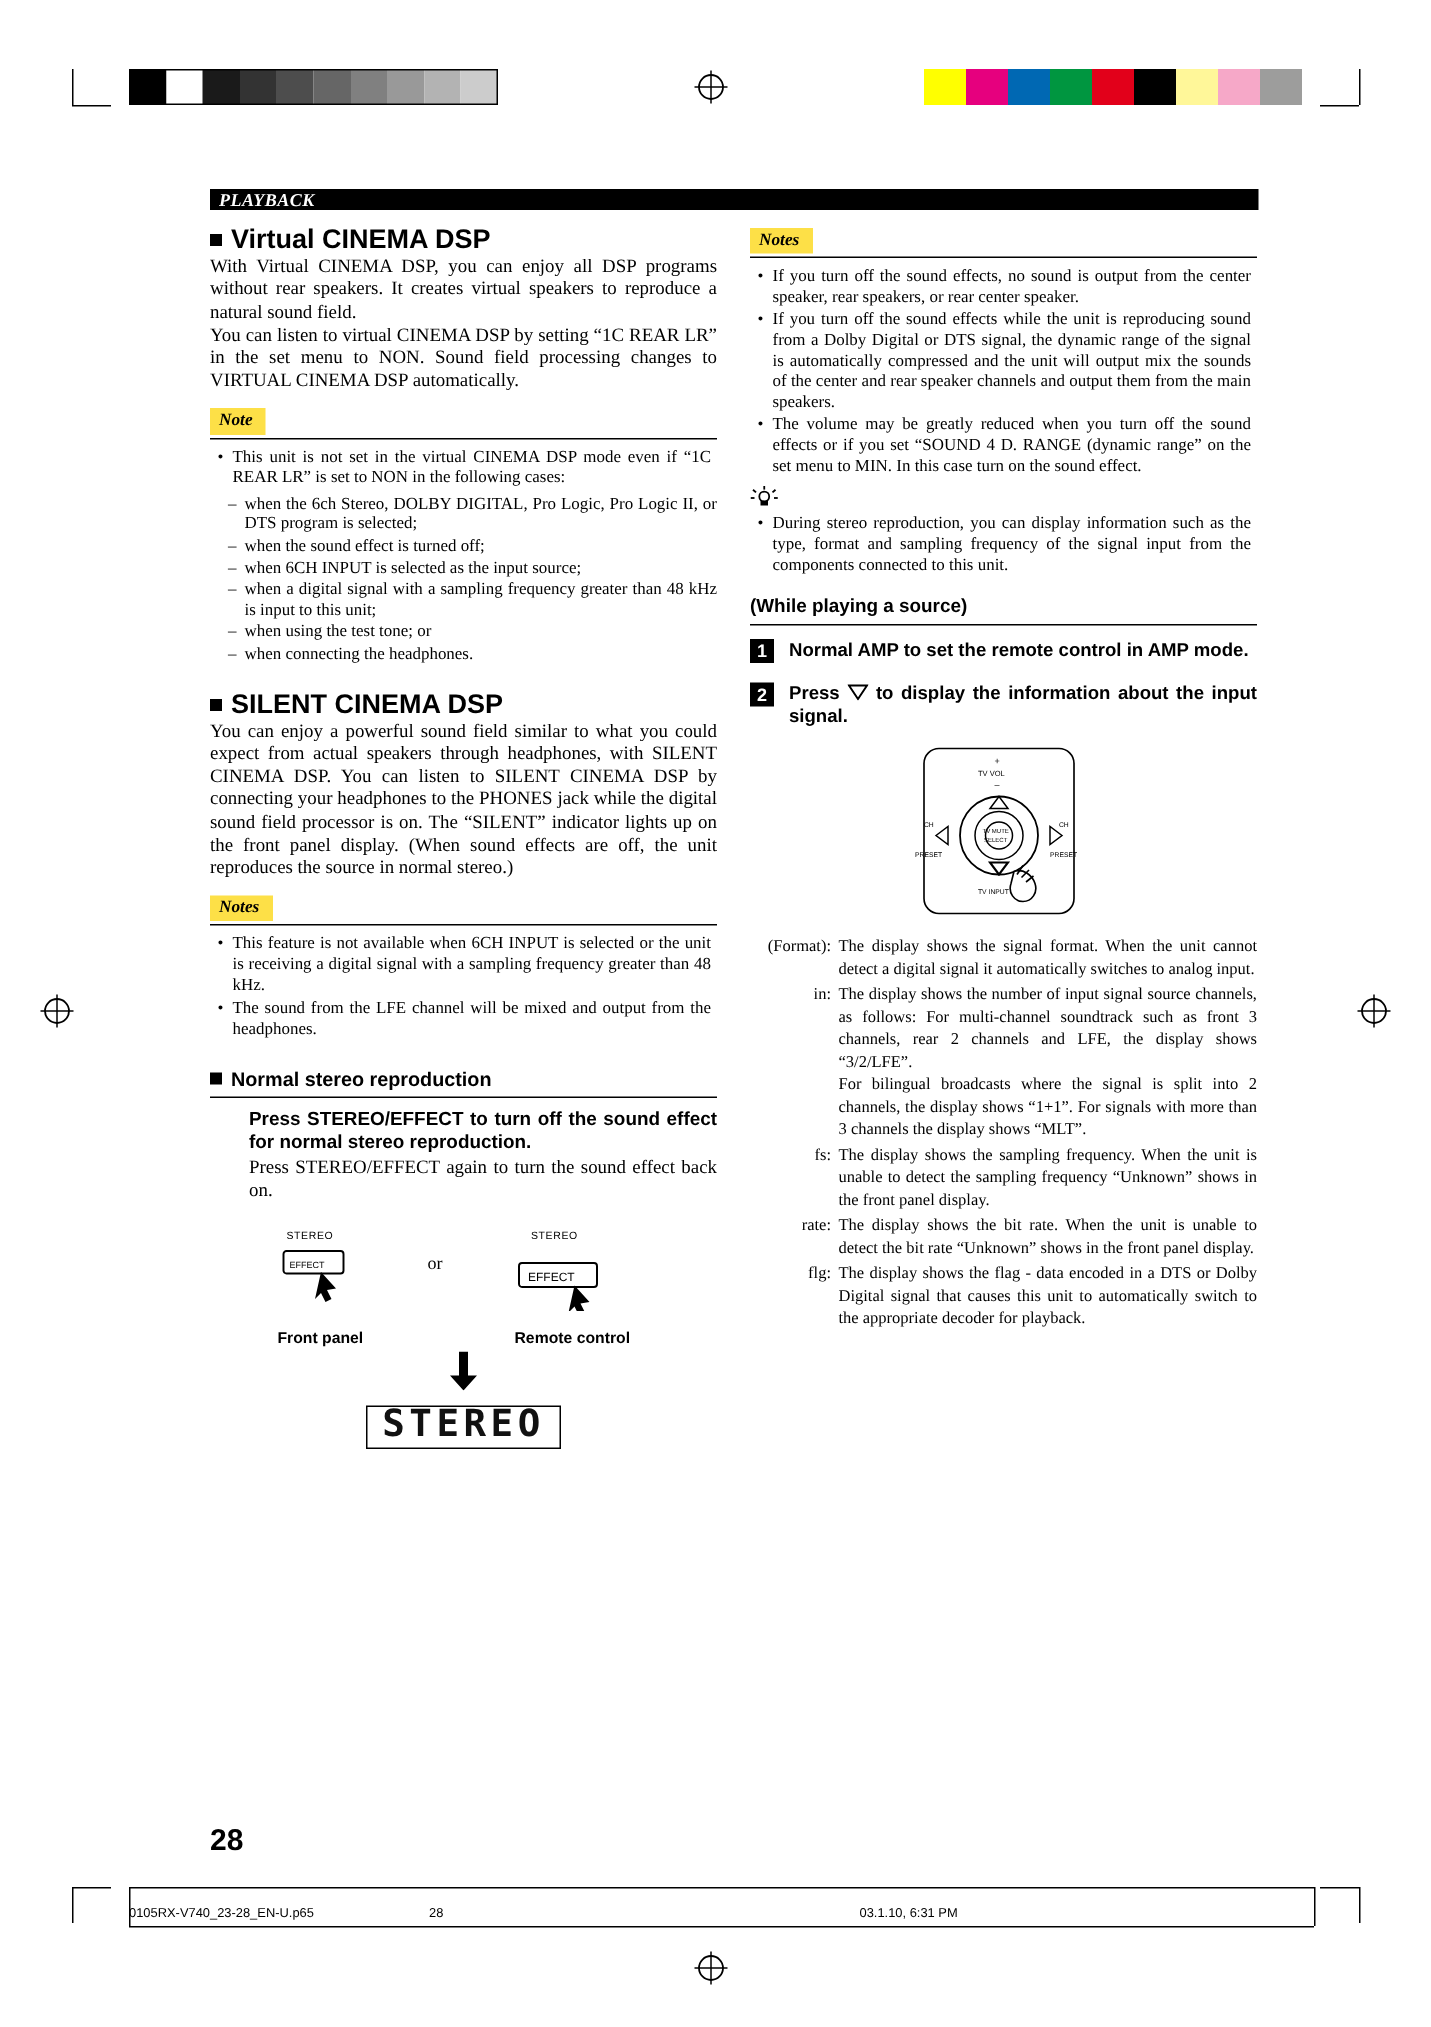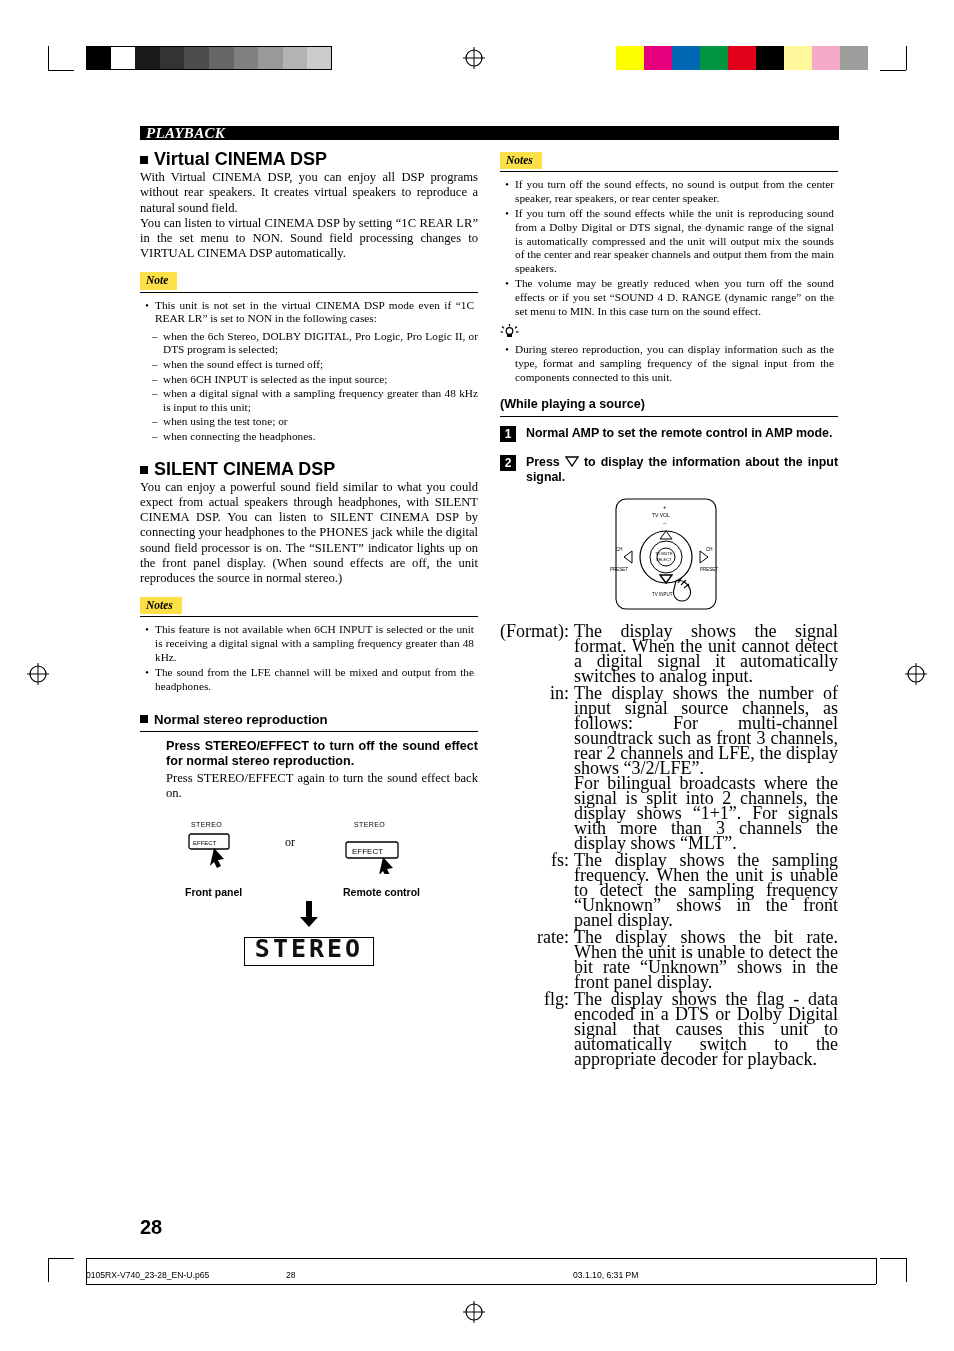--- a/index.html
+++ b/index.html
@@ -19,21 +19,21 @@
   
   .playback-bar {
     position:absolute;
     left:140px; top:126px;
     width:699px; height:14px;
     background:#000;
     color:#fff;
     font-family:"Liberation Serif", serif;
     font-style:italic;
     font-weight:bold;
-    font-size:15px;
+    font-size:12px;
     letter-spacing:0.3px;
     padding-left:6px;
     box-sizing:border-box;
     line-height:14px;
   }
 
   
   .col {
     position:absolute;
     width:338px;
@@ -110,21 +110,21 @@
   }
 
   .heading-note {
     font-family:"Liberation Sans", sans-serif;
     font-weight:bold;
     font-size:12.6px;
     margin-top:13px;
   }
 
   
-  table.deflist { border-collapse:collapse; width:100%; font-size:18px; line-height:15px; margin-top:9px;}
+  table.deflist { border-collapse:collapse; width:100%; font-size:11px; line-height:15px; margin-top:9px;}
   table.deflist td { vertical-align:top; padding:0 0 2px 0; }
   table.deflist td.term { text-align:right; white-space:nowrap; padding-right:5px; width:54px; }
 
   
   .fig { position:relative; margin-top:16px; height:110px; }
   .lbl-small {
     font-family:"Liberation Sans", sans-serif;
     font-size:7px;
     letter-spacing:0.4px;
   }

